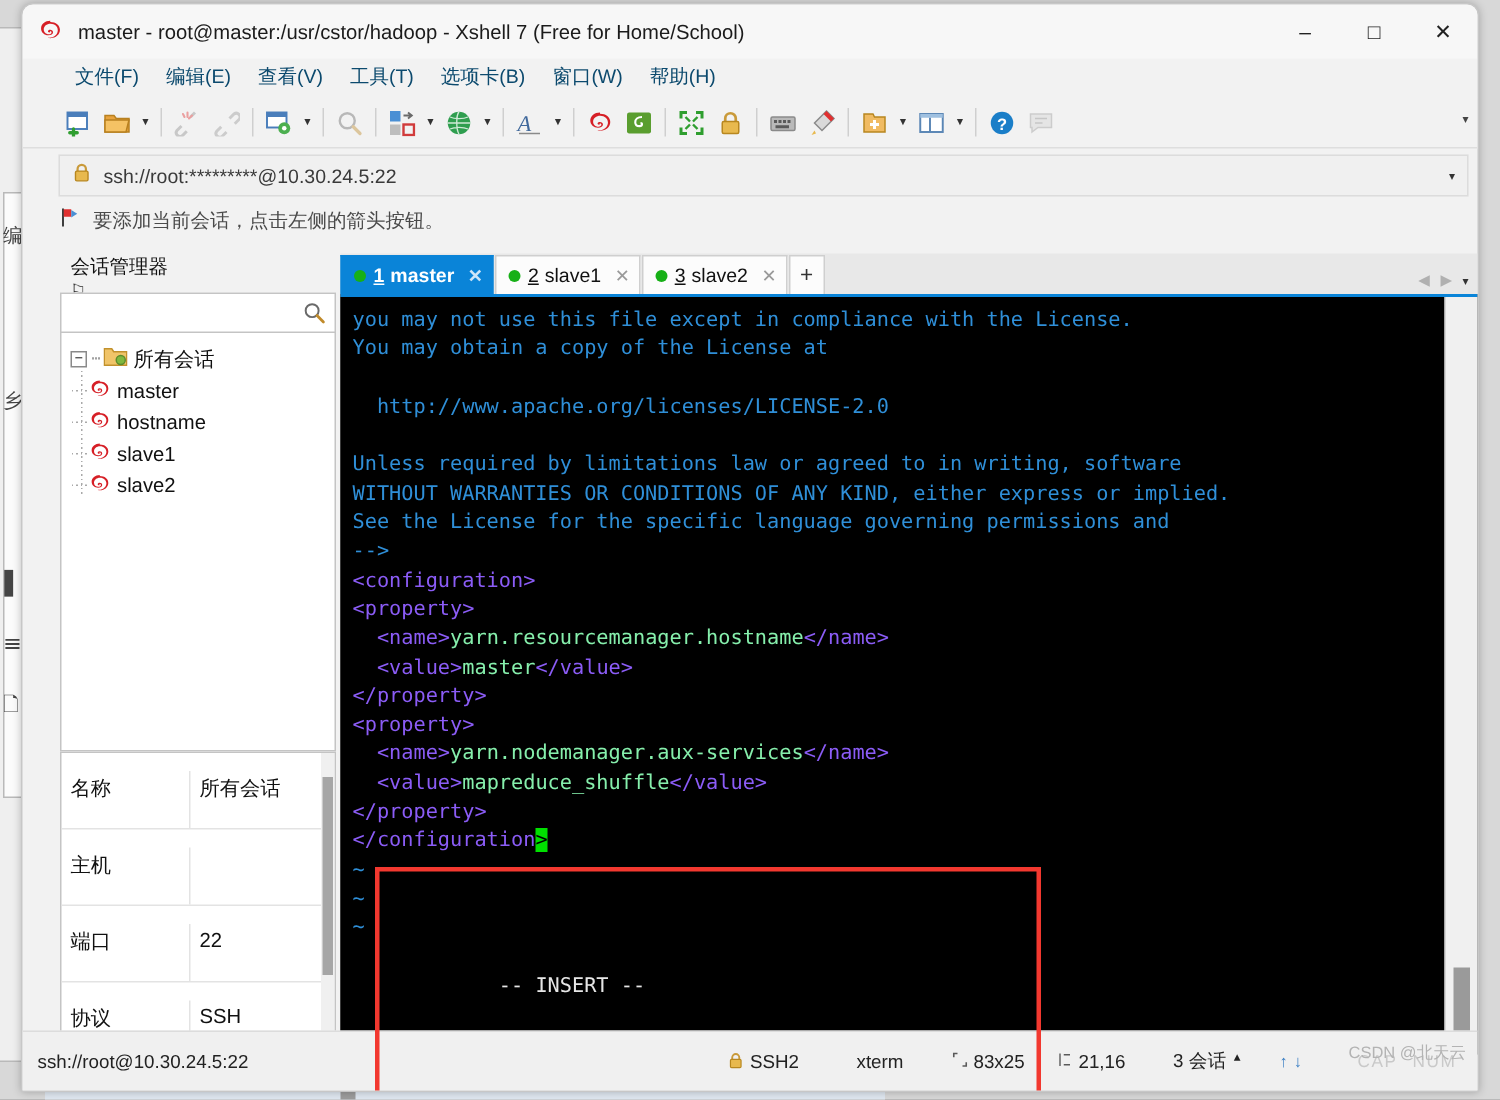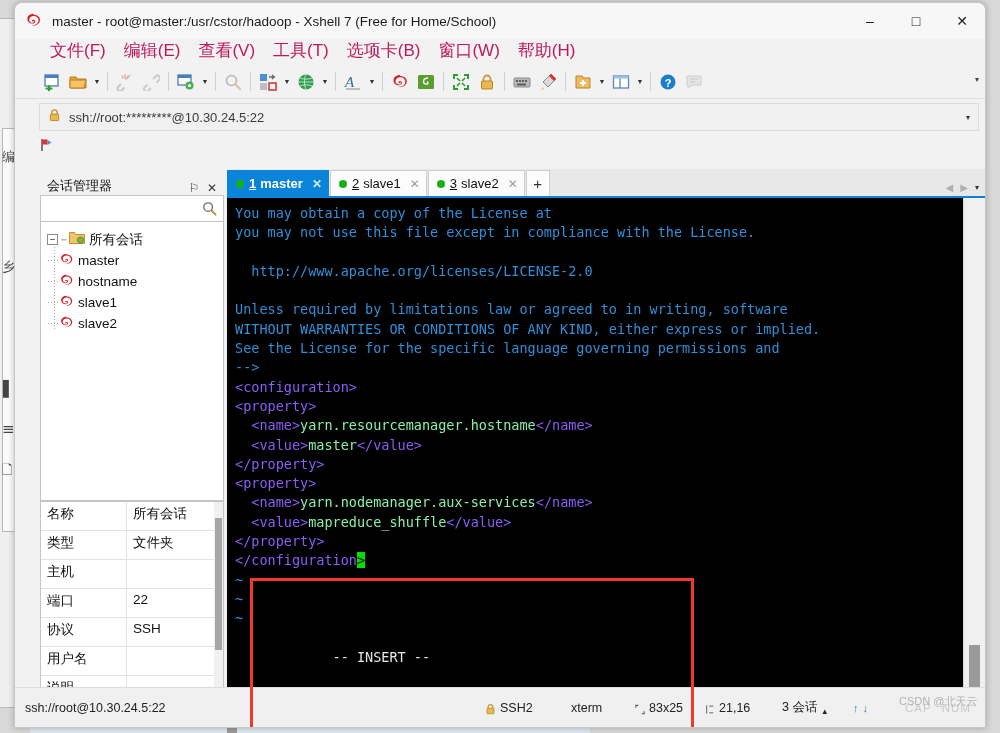--- a/index.html
+++ b/index.html
@@ -57,22 +57,22 @@
     font-family:"Liberation Sans", sans-serif; white-space:nowrap;
   }
   .wbtns { position:absolute; right:0; top:0; height:36px; display:flex; }
   .wbtn {
     width:46px; height:36px; display:flex; align-items:center; justify-content:center;
     font-size:14px; color:#222;
   }
 
   
   #menubar {
-    height:26px; display:flex; align-items:flex-end; padding-left:26px;
-    background:#f2f2f2; font-size:17px; color:#be185d;
+    height:26px; display:flex; align-items:flex-start; padding-left:26px;
+    background:#f2f2f2; font-size:13px; color:#0c4a6e;
   }
   #menubar .mi { padding:3px 9px; cursor:default; white-space:nowrap; }
 
   
   #toolbar {
     height:34px; background:#f2f2f2; display:flex; align-items:center;
     padding-left:24px; position:relative;
     border-bottom:1px solid #dedede;
   }
   .tb { width:26px; height:26px; display:flex; align-items:center; justify-content:center; }
@@ -102,22 +102,22 @@
 
   
   #body { position:absolute; left:24px; top:166px; right:0; bottom:24px; }
 
   
   #sm {
     position:absolute; left:0; top:0; width:186px; bottom:0;
     background:#f2f2f2; display:flex; flex-direction:column;
   }
   #sm-head {
-    height:26px; display:flex; align-items:flex-end; padding:0 4px;
-    font-size:13px; color:#111;
+    height:26px; display:flex; align-items:flex-start; padding:0 4px;
+    font-size:13px; color:#111;flex-direction:column;
   }
   #sm-head .ttl { flex:1; padding-left:4px; }
   #sm-head .ic { width:18px; text-align:center; font-size:12px; color:#333; cursor:default; }
   #sm-search {
     height:27px; margin:0 1px; background:#fff; border:1px solid #c4c4c4;
     display:flex; align-items:center; justify-content:flex-end; padding-right:6px;
   }
   #sm-tree {
     flex:1; background:#fff; border:1px solid #c4c4c4; border-top:none;
     margin:0 1px; padding:7px 0 0 6px; overflow:hidden; position:relative;
@@ -137,21 +137,21 @@
     background:repeating-linear-gradient(to bottom,#a9a9a9 0 1px,transparent 1px 3px);
   }
   .hline {
     position:absolute; left:13px; width:10px; height:1px;
     background:repeating-linear-gradient(to right,#a9a9a9 0 1px,transparent 1px 3px);
   }
 
   
   #sm-props { height:202px; margin:0 1px; border:1px solid #c4c4c4; background:#fff;
               position:relative; overflow:hidden; }
-  .pr { display:flex; height:29px; border-bottom:1px solid #e3e3e3; font-size:13.5px; color:#111; }
+  .pr { display:flex; height:39px; border-bottom:1px solid #e3e3e3; font-size:13.5px; color:#111;margin-top:12px; }
   .pr .k { width:86px; padding:3px 0 0 6px; border-right:1px solid #e3e3e3; }
   .pr .v { flex:1; padding:3px 0 0 6px; }
   #props-scroll {
     position:absolute; right:0; top:0; width:9px; height:100%; background:#f0f0f0;
   }
   #props-thumb { position:absolute; left:1px; top:16px; width:7px; height:132px; background:#a6a6a6; }
 
   
   #pane { position:absolute; left:188px; top:0; right:0; bottom:0; }
 
@@ -210,21 +210,21 @@
     border:3px solid #f2382f; pointer-events:none; z-index:40;
   }
 
   
   #statusbar {
     position:absolute; left:0; bottom:0; width:100%; height:40px;
     background:#f0f0f0; border-top:1px solid #dcdcdc;
     display:flex; align-items:center; font-size:12.5px; color:#222;
   }
   #sb-url { margin-left:10px; }
-  .sb-cell { display:flex; align-items:flex-end; white-space:nowrap; }
+  .sb-cell { display:flex; align-items:flex-start; white-space:nowrap; }
   #sb-ssh2 { position:absolute; left:470px; }
   #sb-term { position:absolute; left:556px; }
   #sb-size { position:absolute; left:620px; }
   #sb-pos  { position:absolute; left:690px; }
   #sb-sess { position:absolute; left:767px; }
   #sb-arrows { position:absolute; left:838px; color:#3b7fc4; font-size:11px; letter-spacing:4px; }
   #sb-caps { position:absolute; left:890px; color:#c9c9c9; letter-spacing:1px; font-size:11.5px; }
   #sb-watermark {
     position:absolute; left:884px; top:6px; font-size:11px; color:#b3b3b3;
     font-family:"Liberation Sans", sans-serif; white-space:nowrap;
@@ -432,20 +432,21 @@
   </div>
 
   <div id="tipbar">
     <span>
       <svg width="16" height="16" viewBox="0 0 16 16">
         <path d="M3 2v12" stroke="#3a3a3a" stroke-width="1.3"></path>
         <path d="M3.5 2.5h5v5h-5z" fill="#e03030"></path>
         <path d="M8.5 3l4 2.5-4 2.5z" fill="#4a8fd4"></path>
       </svg>
     </span>
+    <span id="tip-text">要添加当前会话，点击左侧的箭头按钮。</span>
   </div>
 
   <div id="body">
 
     <div id="sm">
       <div id="sm-head">
         <span class="ttl">会话管理器</span>
         <span class="ic">⚐</span>
         <span class="ic">✕</span>
       </div>
@@ -506,24 +507,20 @@
           <span class="tr-lbl">slave2</span>
         </div>
       </div>
 
       <div id="sm-props">
         <div class="pr">
           <span class="k">名称</span>
           <span class="v">所有会话</span>
         </div>
         <div class="pr">
-          <span class="k">类型</span>
-          <span class="v">文件夹</span>
-        </div>
-        <div class="pr">
           <span class="k">主机</span>
           <span class="v"></span>
         </div>
         <div class="pr">
           <span class="k">端口</span>
           <span class="v">22</span>
         </div>
         <div class="pr">
           <span class="k">协议</span>
           <span class="v">SSH</span>
@@ -566,22 +563,22 @@
         <div id="tab-add">+</div>
         <div id="tab-nav">
           <span class="navarrow">◀</span>
           <span class="navarrow">▶</span>
           <span id="tab-drop">▾</span>
         </div>
       </div>
 
       <div id="term-wrap">
         <div id="term">
+          <div class="tl c-lic">you may not use this file except in compliance with the License.</div>
           <div class="tl c-lic">You may obtain a copy of the License at</div>
-          <div class="tl c-lic">you may not use this file except in compliance with the License.</div>
           <div class="tl c-lic">&nbsp;</div>
           <div class="tl c-lic">  http://www.apache.org/licenses/LICENSE-2.0</div>
           <div class="tl c-lic">&nbsp;</div>
           <div class="tl c-lic">Unless required by limitations law or agreed to in writing, software</div>
           <div class="tl c-lic">WITHOUT WARRANTIES OR CONDITIONS OF ANY KIND, either express or implied.</div>
           <div class="tl c-lic">See the License for the specific language governing permissions and</div>
           <div class="tl c-lic">--&gt;</div>
 
           <div id="xml-block">
               <div class="tl"><span class="c-tag">&lt;configuration&gt;</span></div>

